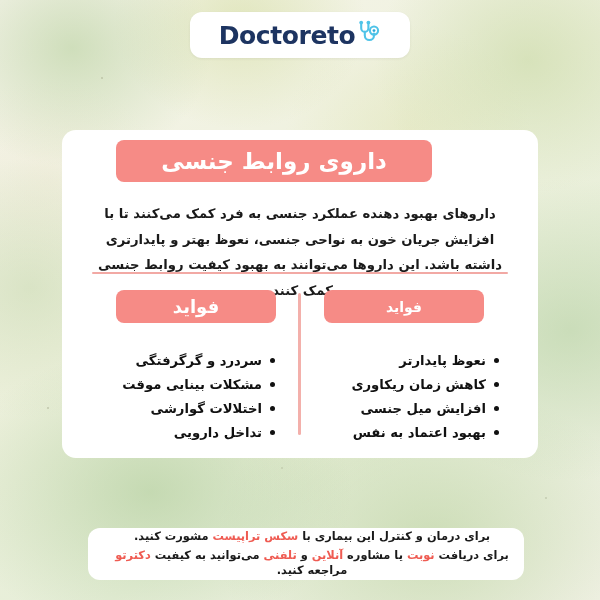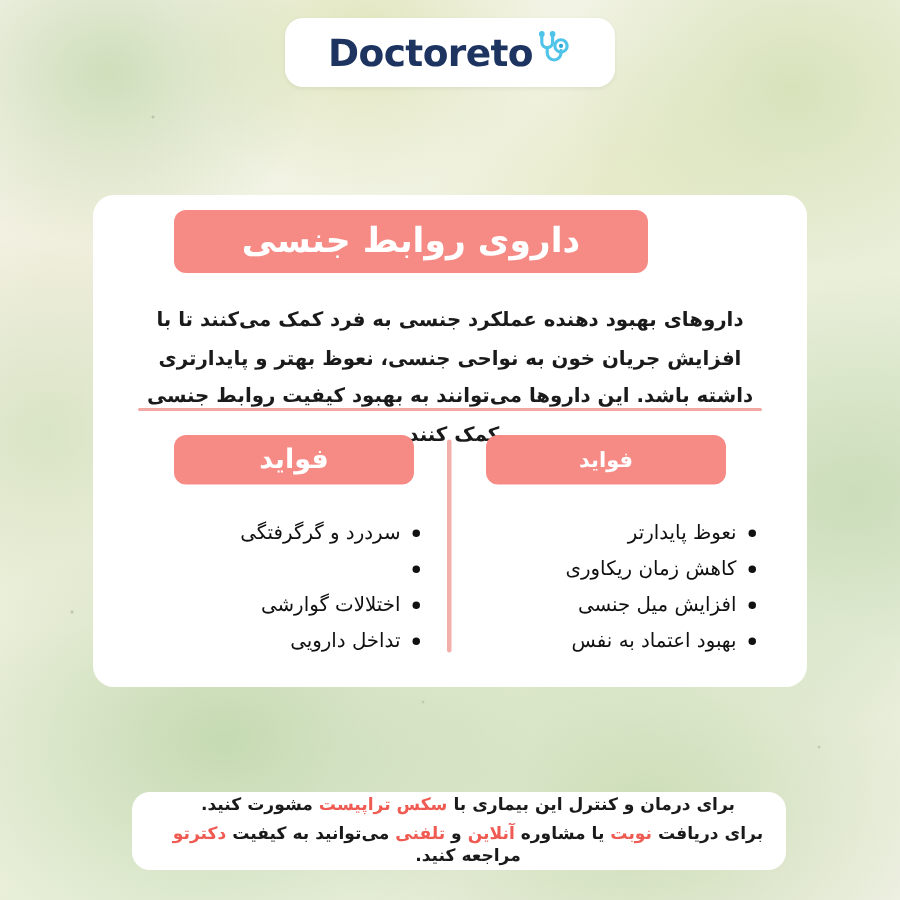--- a/index.html
+++ b/index.html
@@ -145,25 +145,25 @@
     left: 298px;
     top: 293px;
     width: 3px;
     height: 142px;
     background: #f3b0ab;
     border-radius: 2px;
   }
 
   .bullet-list {
     position: absolute;
-    margin: 0;
+    margin: 5px;
     padding: 0;
     list-style: none;
     font-size: 13.2px;
-    font-weight: normal;
+    font-weight: bold;
     color: #111111;
     line-height: 1.0;
   }
   .bullet-list li {
     display: flex;
     align-items: center;
     justify-content: flex-start;
     gap: 8px;
     height: 21px;
     margin-bottom: 3px;
@@ -266,20 +266,21 @@
   </li>
 </ul>
 
 <ul class="bullet-list" id="sideeffects-list">
   <li>
     <span class="dot"></span>
     <span>سردرد و گرگرفتگی</span>
   </li>
   <li>
     <span class="dot"></span>
+    <span>مشکلات بینایی موقت</span>
   </li>
   <li>
     <span class="dot"></span>
     <span>اختلالات گوارشی</span>
   </li>
   <li>
     <span class="dot"></span>
     <span>تداخل دارویی</span>
   </li>
 </ul>

